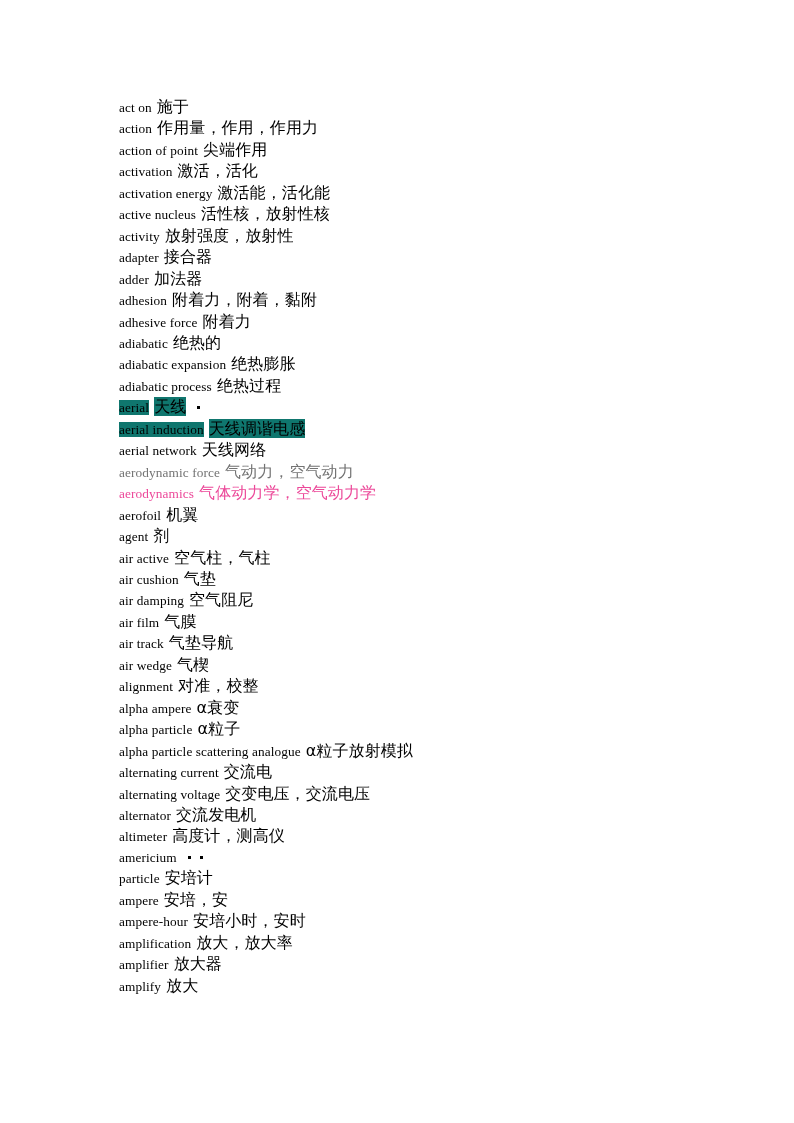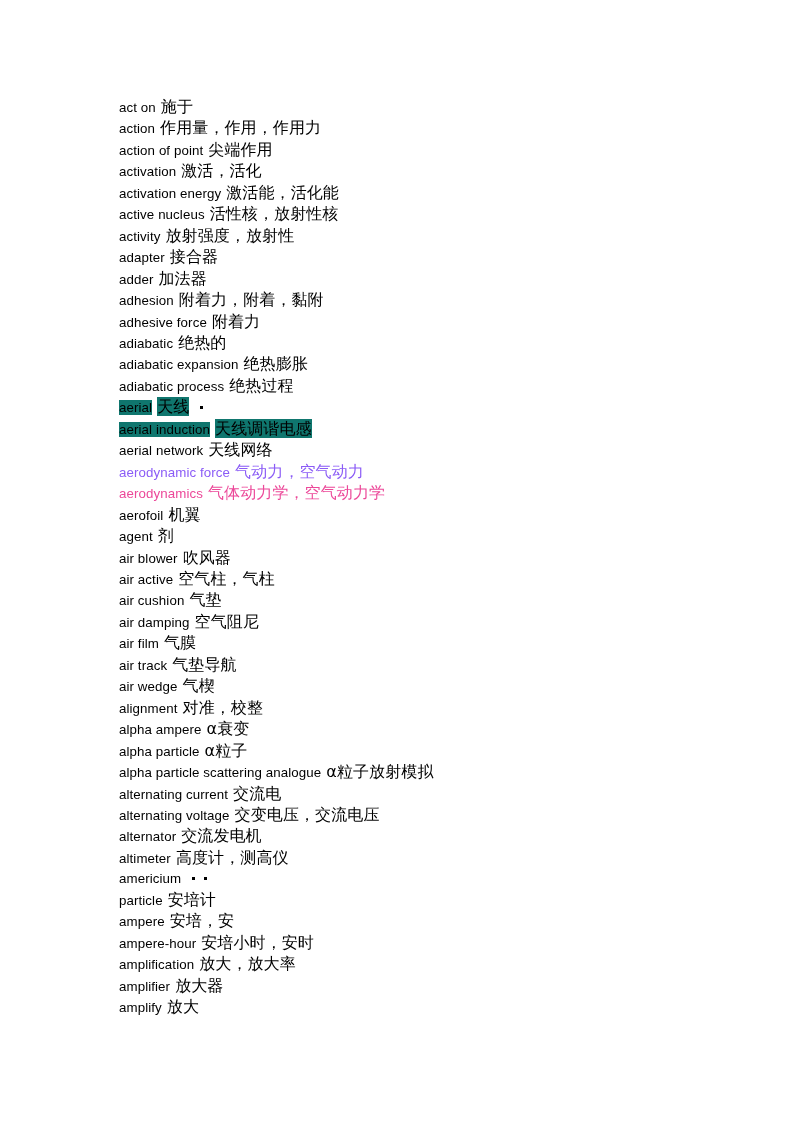--- a/index.html
+++ b/index.html
@@ -25,34 +25,34 @@
   .entry {
     font-size: 13.3px;
     line-height: 20.45px;
     white-space: nowrap;
     color: #000000;
     letter-spacing: 0.1px;
   }
 
   
   .term {
-    font-family: Liberation Sans, sans-serif;
+    font-family: Liberation Serif, serif;
   }
 
   
   .gloss {
     font-family: "DejaVu Sans", "Liberation Sans", sans-serif;
     font-size: 16px;
   }
 
   
   .sep { display: inline-block; width: 5px; }
 
   
-  .entry.red   .term, .entry.red   .gloss { color: #8b5cf6; margin-top: 32px; }
+  .entry.red   .term, .entry.red   .gloss { color: #737373; margin-top: 32px; }
   .entry.purple .term, .entry.purple .gloss { color: #ec4899; }
 
   
   .hl { background-color: #0f766e; }
 
   
   .tofu {
     display: inline-block;
     width: 3px;
     height: 3px;
@@ -80,21 +80,20 @@
     <div class="entry"><span class="term">adiabatic</span><span class="sep"></span><span class="gloss">绝热的</span></div>
     <div class="entry"><span class="term">adiabatic expansion</span><span class="sep"></span><span class="gloss">绝热膨胀</span></div>
     <div class="entry"><span class="term">adiabatic process</span><span class="sep"></span><span class="gloss">绝热过程</span></div>
     <div class="entry"><span class="term hl">aerial</span><span class="sep hl"></span><span class="gloss hl">天线</span><span class="tofu first"></span></div>
     <div class="entry"><span class="term hl">aerial induction</span><span class="sep hl"></span><span class="gloss hl">天线调谐电感</span></div>
     <div class="entry"><span class="term">aerial network</span><span class="sep"></span><span class="gloss">天线网络</span></div>
     <div class="entry red"><span class="term">aerodynamic force</span><span class="sep"></span><span class="gloss">气动力，空气动力</span></div>
     <div class="entry purple"><span class="term">aerodynamics</span><span class="sep"></span><span class="gloss">气体动力学，空气动力学</span></div>
     <div class="entry"><span class="term">aerofoil</span><span class="sep"></span><span class="gloss">机翼</span></div>
     <div class="entry"><span class="term">agent</span><span class="sep"></span><span class="gloss">剂</span></div>
-    <div class="entry"><span class="term">air blower</span><span class="sep"></span><span class="gloss">吹风器</span></div>
     <div class="entry"><span class="term">air active</span><span class="sep"></span><span class="gloss">空气柱，气柱</span></div>
     <div class="entry"><span class="term">air cushion</span><span class="sep"></span><span class="gloss">气垫</span></div>
     <div class="entry"><span class="term">air damping</span><span class="sep"></span><span class="gloss">空气阻尼</span></div>
     <div class="entry"><span class="term">air film</span><span class="sep"></span><span class="gloss">气膜</span></div>
     <div class="entry"><span class="term">air track</span><span class="sep"></span><span class="gloss">气垫导航</span></div>
     <div class="entry"><span class="term">air wedge</span><span class="sep"></span><span class="gloss">气楔</span></div>
     <div class="entry"><span class="term">alignment</span><span class="sep"></span><span class="gloss">对准，校整</span></div>
     <div class="entry"><span class="term">alpha ampere</span><span class="sep"></span><span class="gloss">α衰变</span></div>
     <div class="entry"><span class="term">alpha particle</span><span class="sep"></span><span class="gloss">α粒子</span></div>
     <div class="entry"><span class="term">alpha particle scattering analogue</span><span class="sep"></span><span class="gloss">α粒子放射模拟</span></div>

